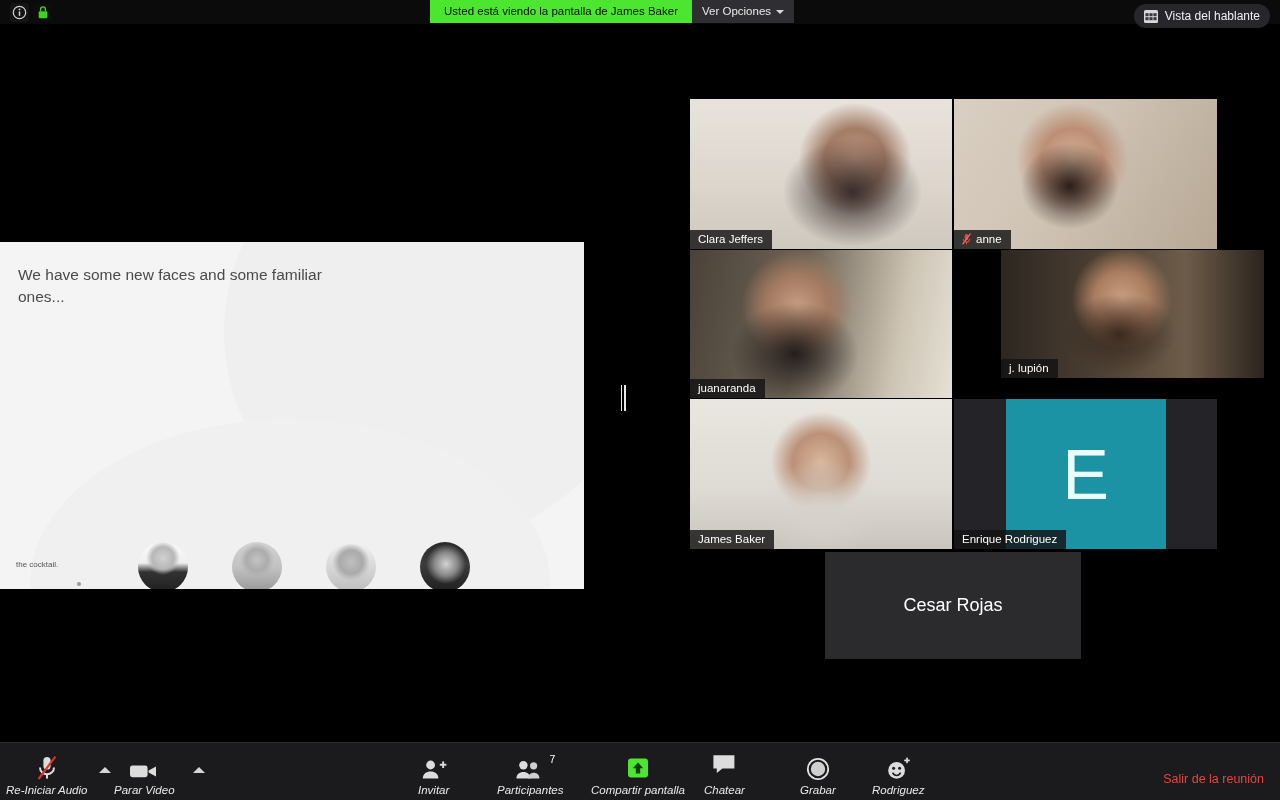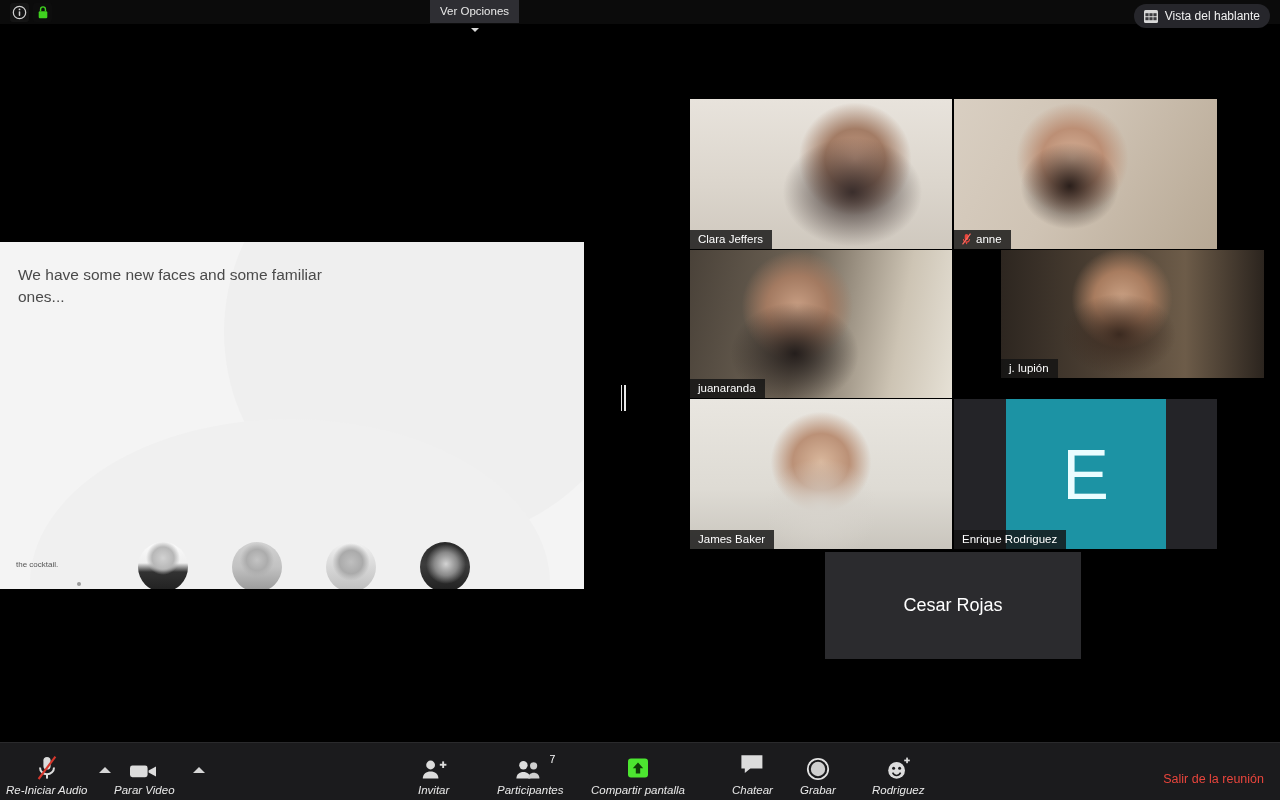--- a/index.html
+++ b/index.html
@@ -10,21 +10,21 @@
   #topbar { position:absolute; top:0; left:0; width:1280px; height:24px; background:#0b0b0b; }
   #status-icons { position:absolute; left:10px; top:3px; display:flex; gap:4px; align-items:center; }
   .sicon { width:19px; height:19px; border-radius:3px; display:flex; align-items:center; justify-content:center; }
   .sicon.info { background:#141414; }
   .sicon.lock { background:#0d0d0d; }
 
   #share-banner { position:absolute; left:430px; top:0; height:23px; display:flex; align-items:stretch; }
   #share-msg { background:#4ce630; color:#0a0a0a; font-size:11.5px; line-height:23px;
                padding:0 14px; white-space:nowrap; }
   #share-opts { background:#2e2e33; color:#eaeaea; font-size:11.5px; line-height:23px;
-                padding:0 10px; display:flex; align-items:center; gap:5px; white-space:nowrap;flex-direction:column; }
+                padding:0 10px; display:flex; align-items:center; gap:5px; white-space:nowrap; }
   .caret-dn { width:0;height:0;border-left:4px solid transparent;border-right:4px solid transparent;
               border-top:4px solid #d8d8d8; }
 
   #speaker-view { position:absolute; right:10px; top:4px; height:24px; background:#26262b;
                   border-radius:12px; display:flex; align-items:center; gap:7px; padding:0 10px; }
   #speaker-view span { color:#f0f0f0; font-size:12px; white-space:nowrap; }
 
   
   #shared-screen { position:absolute; left:0; top:242px; width:584px; height:347px;
                    background:#f4f4f4; overflow:hidden; }
@@ -110,20 +110,21 @@
     </div>
     <div class="sicon lock">
       <svg width="14" height="15" viewBox="0 0 14 16">
           <rect x="2.4" y="6.6" width="9.2" height="7.6" rx="1.3" fill="#3fd21f"></rect>
           <path d="M4.4 6.6V4.6a2.6 2.6 0 0 1 5.2 0v2" fill="none" stroke="#3fd21f" stroke-width="1.5"></path>
         </svg>
     </div>
   </div>
 
   <div id="share-banner">
+    <div id="share-msg">Usted está viendo la pantalla de James Baker</div>
     <div id="share-opts">
       <span>Ver Opciones</span>
       <i class="caret-dn"></i>
     </div>
   </div>
 
   <div id="speaker-view">
     <svg width="14" height="13" viewBox="0 0 14 13">
       <rect x="0" y="0" width="14" height="13" rx="1.5" fill="#d8d8d8"></rect>
       <rect x="1.4" y="3.2" width="3.2" height="3" fill="#3a3a3e"></rect>
@@ -281,21 +282,21 @@
   <div class="tb-item" style="left:591px;">
     <div class="glyph">
       <svg width="26" height="24" viewBox="0 0 26 24">
         <rect x="3" y="1.6" width="20" height="19" rx="3" fill="#4ce630"></rect>
         <path d="M13 5.6l5.2 5.6h-3v5.2h-4.4v-5.2h-3z" fill="#0f3d08"></path>
       </svg>
     </div>
     <div class="tlabel">Compartir pantalla</div>
   </div>
 
-  <div class="tb-item" style="left:732px;gap:9px;">
+  <div class="tb-item" style="left:704px;gap:9px;">
     <div class="glyph">
       <svg width="26" height="22" viewBox="0 0 26 22">
         <path d="M2.4 2.2h21v13.2h-12l-5.6 4.6v-4.6H2.4z" fill="#dcdcdc"></path>
       </svg>
     </div>
     <div class="tlabel">Chatear</div>
   </div>
 
   <div class="tb-item" style="left:800px;">
     <div class="glyph">

